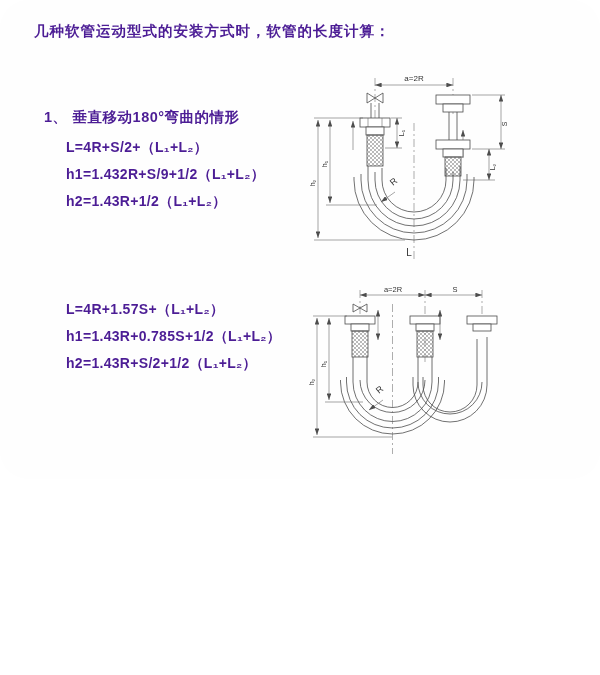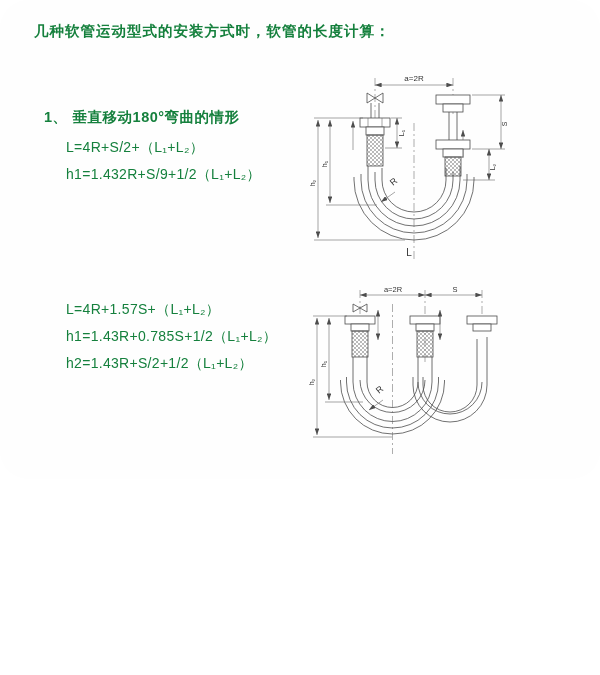--- a/index.html
+++ b/index.html
@@ -1,28 +1,28 @@
 <!DOCTYPE html>
 <html><head>
 <meta charset="utf-8">
 <style>
   html,body{margin:0;padding:0;background:#ffffff;}
   #page{
     position:relative;width:600px;height:479px;background:#fefefe;overflow:hidden;
-    font-family:"Liberation Sans",sans-serif;color:#15803d;border-radius:28px;
+    font-family:"Liberation Sans",sans-serif;color:#4c1d95;border-radius:28px;
   }
   .title{
     position:absolute;left:34px;top:22px;font-size:14.5px;font-weight:700;
     letter-spacing:1px;white-space:nowrap;
   }
   .section{position:absolute;left:44px;width:270px;}
   #sec1{top:108px;} #sec2{top:301px;} #sec3{top:520px;}
   .heading{font-size:14.5px;font-weight:700;letter-spacing:0.5px;margin:0 0 12px 0;white-space:nowrap;}
   .heading .num{margin-right:5px;}
-  .formula{font-size:14px;font-weight:400;letter-spacing:0.3px;margin:0 0 10px 0;
+  .formula{font-size:14px;font-weight:700;letter-spacing:0.3px;margin:0 0 10px 0;
     padding-left:22px;white-space:nowrap;line-height:17px;}
   .diagram{position:absolute;}
   #dg1{left:305px;top:68px;}
   #dg2{left:305px;top:282px;}
   #dg3{left:298px;top:503px;}
   svg{display:block;}
   svg text{font-family:"Liberation Sans",sans-serif;fill:#333;}
   svg .ln{stroke:#4d4d4d;stroke-width:0.8;fill:none;}
   svg .thin{stroke:#6a6a6a;stroke-width:0.6;fill:none;}
   svg .cl{stroke:#777;stroke-width:0.6;fill:none;stroke-dasharray:8 3 2 3;}
@@ -34,20 +34,21 @@
 <div id="page">
 
   <div class="title">几种软管运动型式的安装方式时，软管的长度计算：</div>
 
   <div class="section" id="sec1">
     <div class="heading">
       <span class="num">1、</span><span>垂直移动180°弯曲的情形</span>
     </div>
     <div class="formula">L=4R+S/2+（L₁+L₂）</div>
     <div class="formula">h1=1.432R+S/9+1/2（L₁+L₂）</div>
+    <div class="formula">h2=1.43R+1/2（L₁+L₂）</div>
   </div>
 
   <div class="section" id="sec2">
     <div class="formula">L=4R+1.57S+（L₁+L₂）</div>
     <div class="formula">h1=1.43R+0.785S+1/2（L₁+L₂）</div>
     <div class="formula">h2=1.43R+S/2+1/2（L₁+L₂）</div>
   </div>
 
 
   <svg id="dg1" class="diagram" width="290" height="200" viewBox="0 0 290 200">

